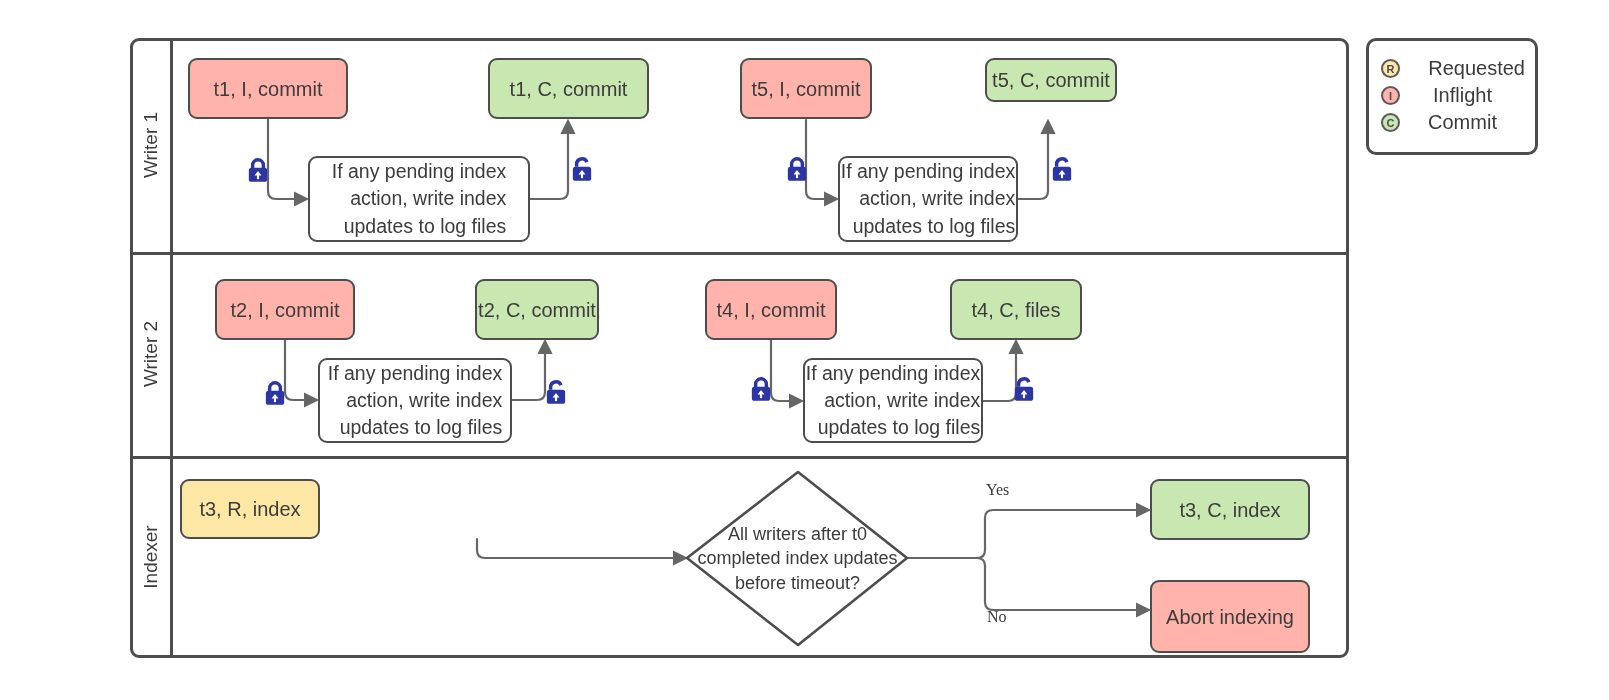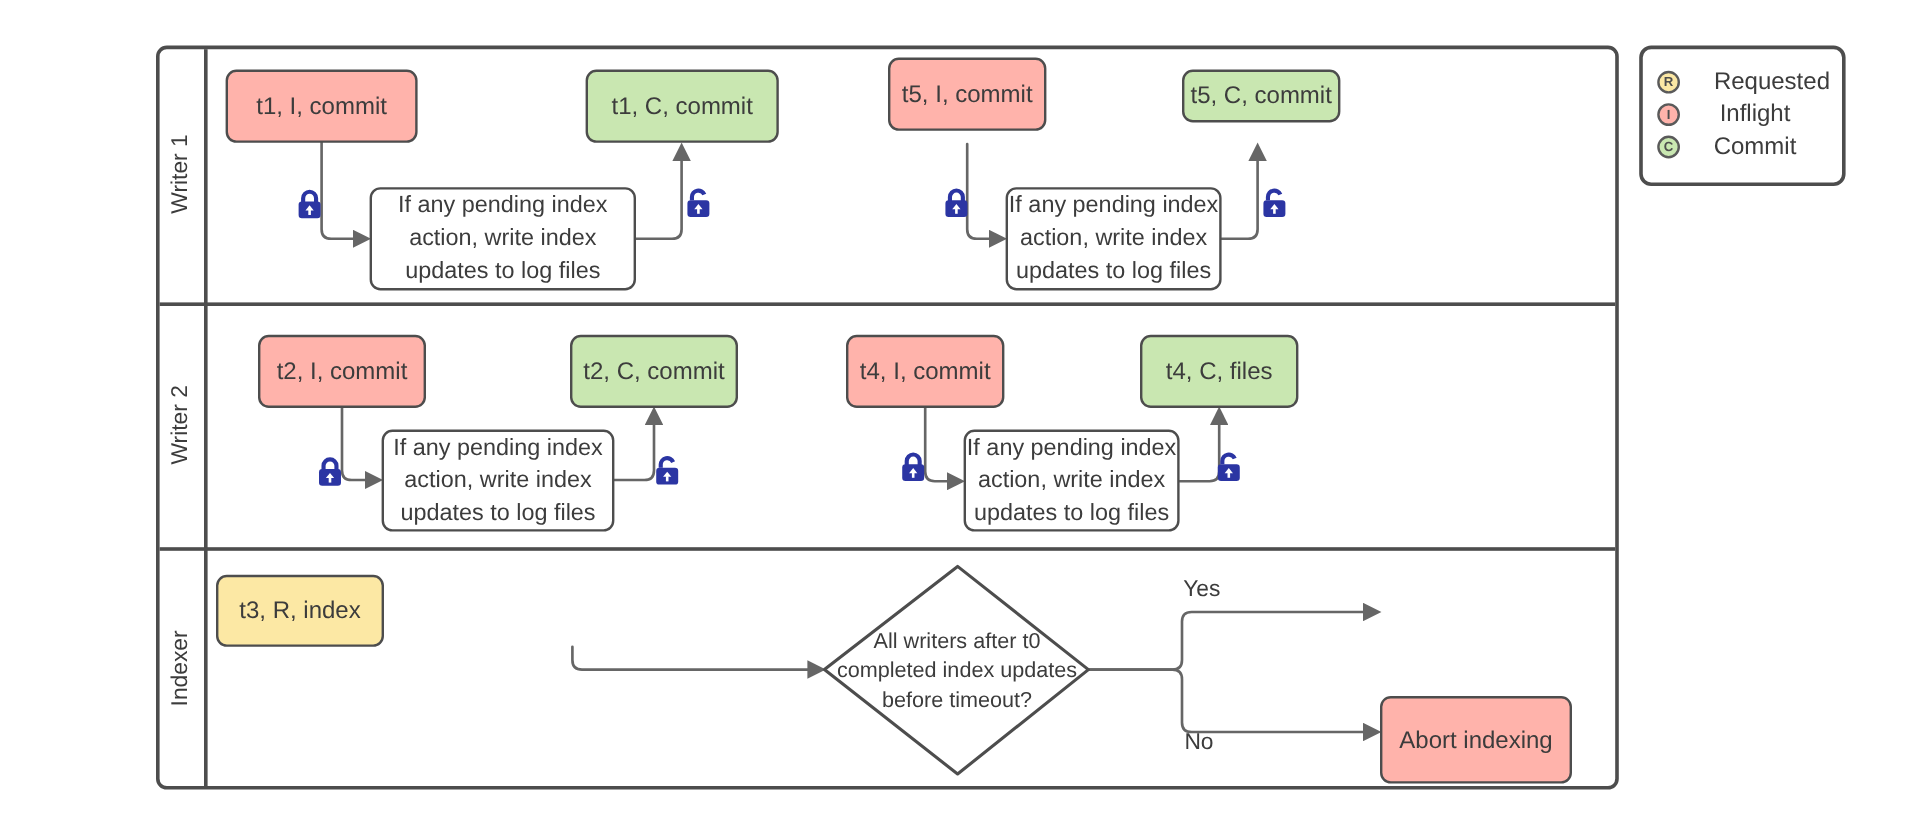--- a/index.html
+++ b/index.html
@@ -45,42 +45,43 @@
   .diamond-shape { fill: #ffffff; stroke: var(--border, #4d4d4d); stroke-width: 2.6; stroke-linejoin: round; }
   .arrowhead-fill { fill: var(--arrow, #666666); }
 
   
   .node, .note {
     position: absolute;
     box-sizing: border-box;
     border: 2.5px solid var(--border, #4d4d4d);
     border-radius: 9px;
     display: flex; align-items: center; justify-content: center;
-    text-align: center;
+    text-align: right;
     z-index: 3;
     font-size: 20px;
     line-height: 1.3;
   }
   .node.pink   { background: var(--pink, #ffb3ab); }
   .node.green  { background: var(--green, #c9e7b1); }
   .node.yellow { background: var(--yellow, #fce8a4); }
   .note { background: #ffffff; white-space: pre-line; font-size: 19.5px; line-height: 1.4; }
 
   .decision-text {
     position: absolute;
     z-index: 3;
     text-align: center;
     white-space: pre-line;
     font-size: 18px;
     line-height: 1.35;
   }
   .branch-label {
     position: absolute;
     z-index: 3;
-    font-size: 19px;
+    font-size: 16px;
+    font-family: Liberation Serif, serif;
   }
 
   .lock { position: absolute; width: 24px; height: 28px; z-index: 4; }
   .lock svg { display: block; }
   .lock-body { fill: var(--lock, #2b35a3); }
   .lock-shackle { fill: none; stroke: var(--lock, #2b35a3); stroke-width: 3.2; }
   .lock-keyhole { fill: #ffffff; }
 
   
   .legend {
@@ -148,43 +149,44 @@
   </div>
   <div class="lane-label" style="left:91px; top:134px">Writer 1</div>
   <div class="lane-label" style="left:91px; top:343px">Writer 2</div>
   <div class="lane-label" style="left:91px; top:546px">Indexer</div>
 
   <div class="node pink" style="left:188px; top:58px; width:160px; height:61px">t1, I, commit</div>
   <div class="note" style="left:308px; top:156px; width:222px; height:86px">If any pending index
 action, write index
 updates to log files</div>
   <div class="node green" style="left:488px; top:58px; width:161px; height:61px">t1, C, commit</div>
-  <div class="node pink" style="left:740px; top:48px; width:132px; height:61px">t5, I, commit</div>
+  <div class="node pink" style="left:740px; top:58px; width:132px; height:61px">t5, I, commit</div>
   <div class="note" style="left:838px; top:156px; width:180px; height:86px">If any pending index
 action, write index
 updates to log files</div>
   <div class="node green" style="left:985px; top:58px; width:132px; height:44px">t5, C, commit</div>
 
   <div class="node pink" style="left:215px; top:279px; width:140px; height:61px">t2, I, commit</div>
   <div class="note" style="left:318px; top:358px; width:194px; height:85px">If any pending index
 action, write index
 updates to log files</div>
-  <div class="node green" style="left:475px; top:279px; width:140px; height:61px">t2, C, commit</div>
+  <div class="node green" style="left:475px; top:279px; width:124px; height:61px">t2, C, commit</div>
   <div class="node pink" style="left:705px; top:279px; width:132px; height:61px">t4, I, commit</div>
   <div class="note" style="left:803px; top:358px; width:180px; height:85px">If any pending index
 action, write index
 updates to log files</div>
   <div class="node green" style="left:950px; top:279px; width:132px; height:61px">t4, C, files</div>
 
   <div class="node yellow" style="left:180px; top:479px; width:140px; height:60px">t3, R, index</div>
   <div class="decision-text" style="left:695px; top:522px; width:205px">All writers after t0
 completed index updates
 before timeout?</div>
   <div class="branch-label" style="left:986px; top:481px">Yes</div>
   <div class="branch-label" style="left:987px; top:608px">No</div>
+  <div class="node green" style="left:1150px; top:479px; width:160px; height:61px">t3, C, index</div>
   <div class="node pink" style="left:1150px; top:580px; width:160px; height:73px">Abort indexing</div>
 
   <div class="lock" style="left:246px; top:156px">
     <svg width="24" height="28" viewBox="0 0 22 26">
       <path class="lock-shackle" d="M6,12 V8.5 a5,5 0 0 1 10,0 V12"></path>
       <rect class="lock-body" x="2.5" y="11" width="17" height="13" rx="2.5"></rect>
       <path class="lock-keyhole" d="M11,14 L14.2,18 H7.8 Z"></path>
       <rect class="lock-keyhole" x="10" y="17.5" width="2" height="4"></rect>
     </svg>
   </div>

